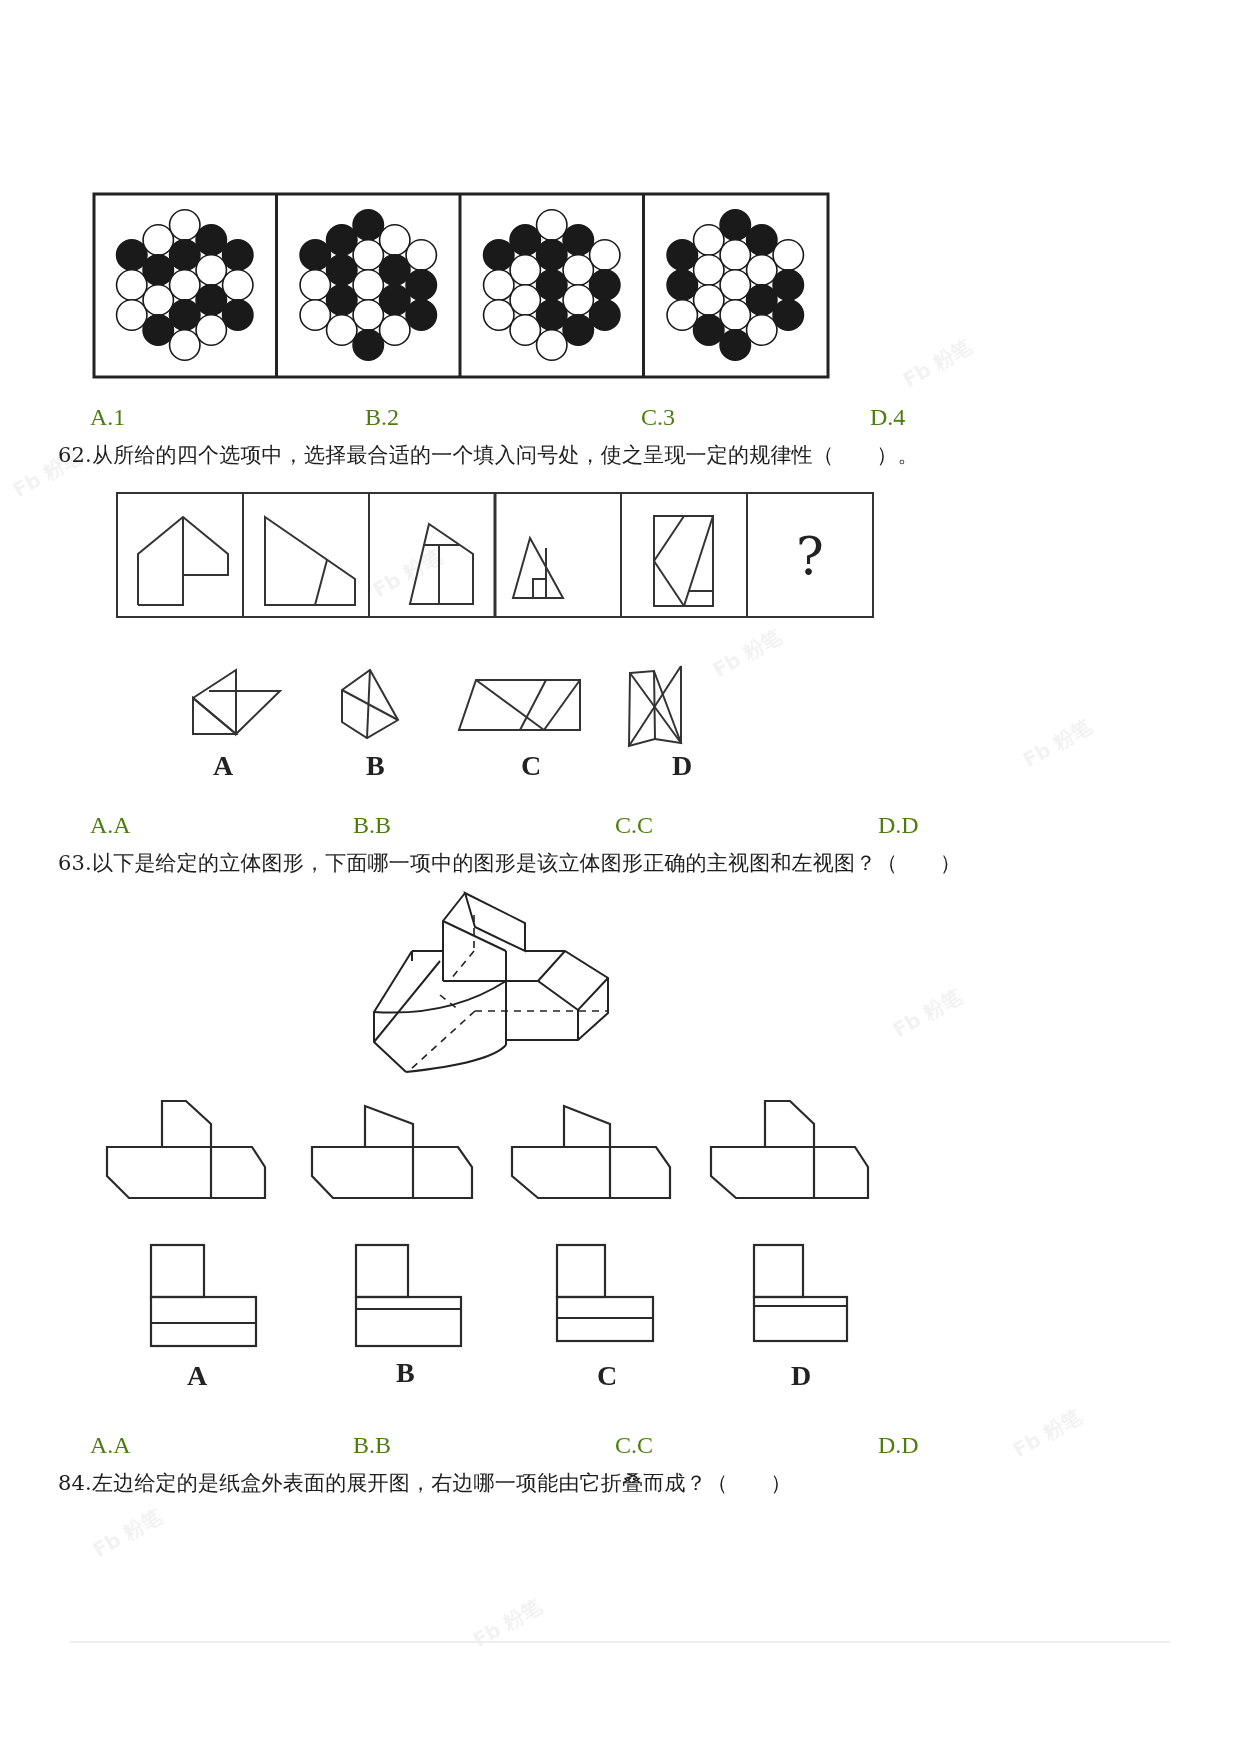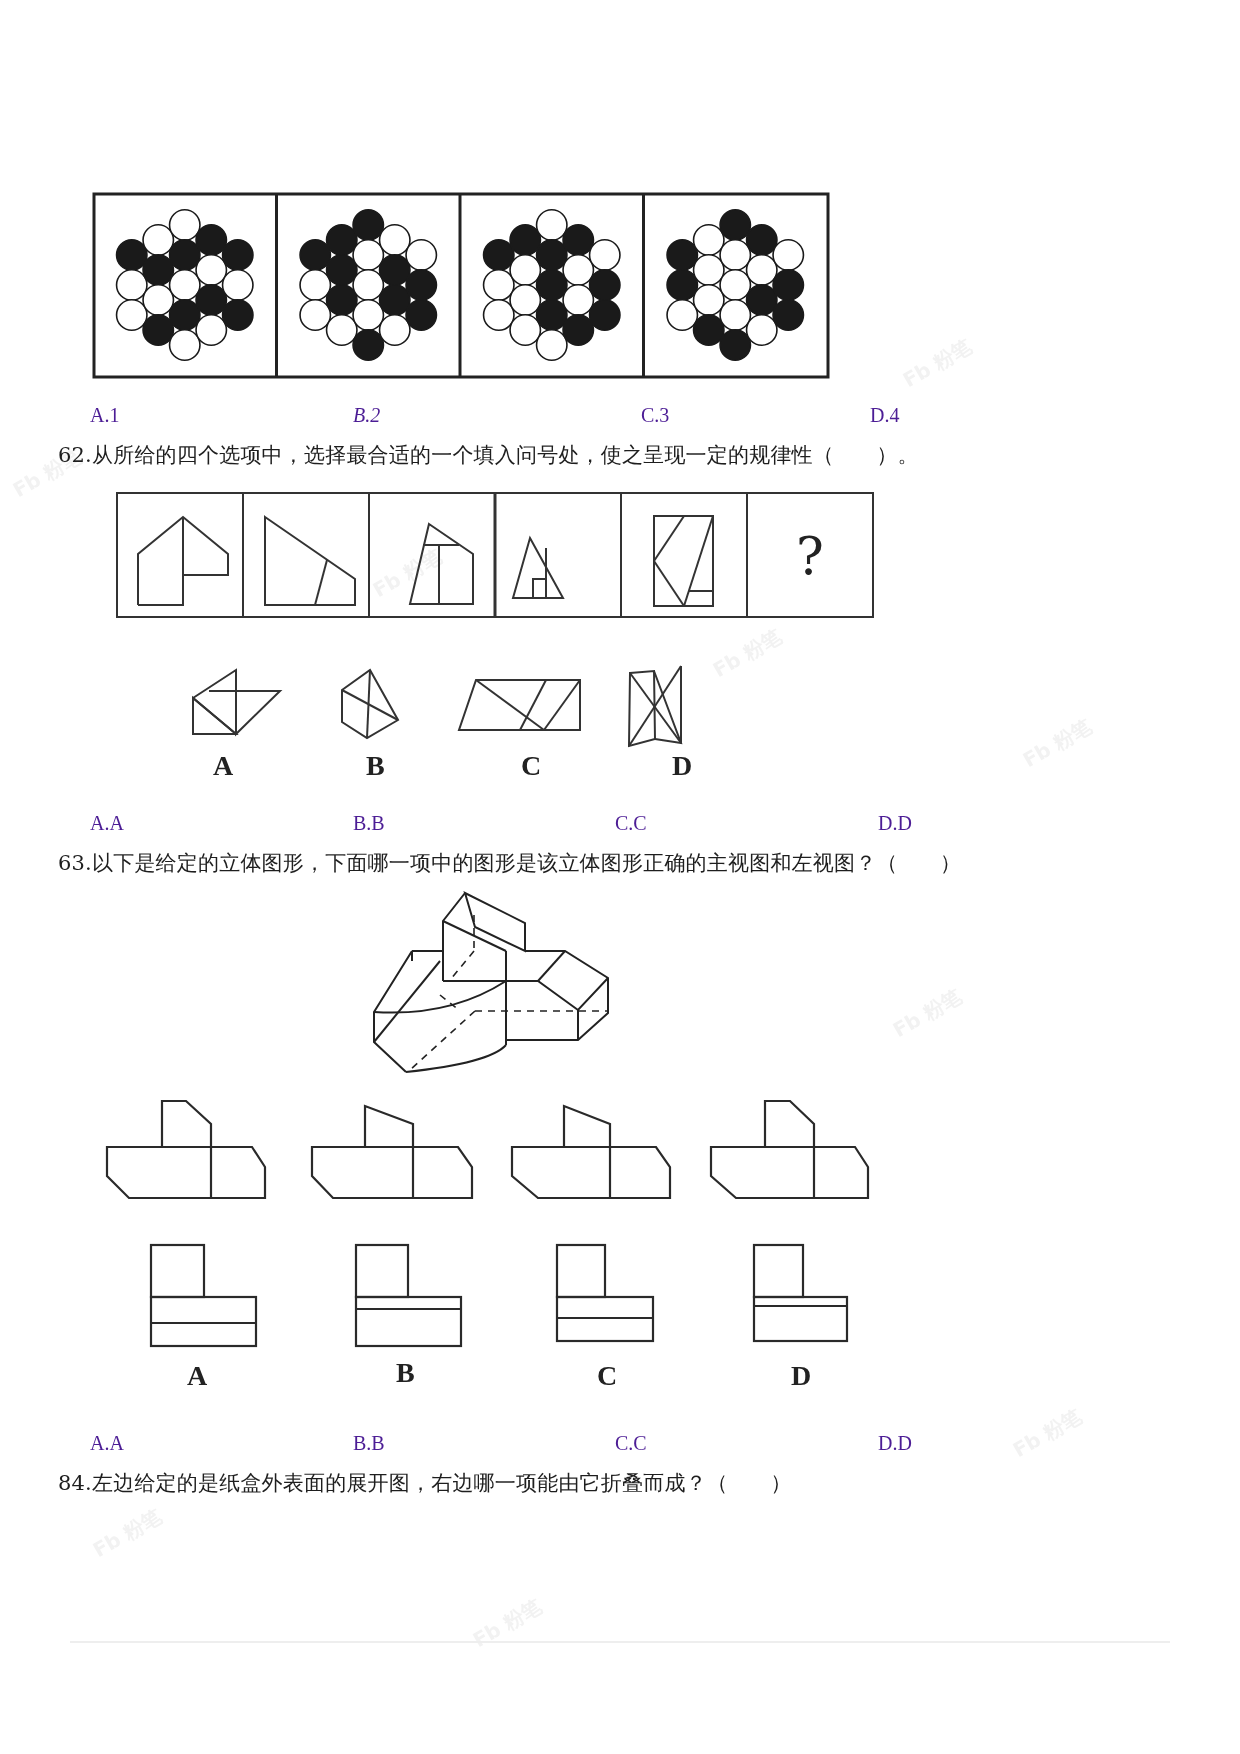--- a/index.html
+++ b/index.html
@@ -1,19 +1,19 @@
 <!DOCTYPE html>
 <html><head>
 <meta charset="utf-8">
 <style>
   html, body { margin:0; padding:0; background:#ffffff; }
   body { width:1240px; height:1754px; position:relative; overflow:hidden;
          font-family:"DejaVu Serif","Liberation Serif",serif; color:#222; }
   .abs { position:absolute; }
-  .opt { position:absolute; font-size:20px; font-family:"Liberation Serif","DejaVu Serif",serif; color:#4c1d95; }
+  .opt { position:absolute; font-size:24px; font-family:"Liberation Serif","DejaVu Serif",serif; color:#4d7c0f; }
   .qtext { position:absolute; left:58px; font-size:21px; letter-spacing:0.2px; white-space:nowrap; color:#1e1e1e; }
   .figlabel { position:absolute; font-family:"Liberation Serif","DejaVu Serif",serif; font-weight:bold; font-size:28px; color:#222; }
   svg { position:absolute; overflow:visible; }
   .footer-rule { position:absolute; left:70px; top:1641px; width:1100px; height:2px; background:#eeeeee; }
   .watermark { position:absolute; color:#f2f2f2; font-size:20px; font-family:"DejaVu Sans",sans-serif; transform:rotate(-30deg); font-weight:bold; }
 </style>
 </head>
 <body>
 
 <div class="watermark" style="left:900px;top:350px;">Fb 粉笔</div>
@@ -113,21 +113,21 @@
         <circle cx="668.75" cy="107" r="15.2" fill="#1a1a1a" stroke="#1a1a1a" stroke-width="1.6"></circle>
         <circle cx="668.75" cy="137" r="15.2" fill="#fff" stroke="#1a1a1a" stroke-width="1.6"></circle>
         <circle cx="695.25" cy="62" r="15.2" fill="#fff" stroke="#1a1a1a" stroke-width="1.6"></circle>
         <circle cx="695.25" cy="92" r="15.2" fill="#1a1a1a" stroke="#1a1a1a" stroke-width="1.6"></circle>
         <circle cx="695.25" cy="122" r="15.2" fill="#1a1a1a" stroke="#1a1a1a" stroke-width="1.6"></circle>
       </g>
     </svg>
 </div>
 
 <div class="opt" style="left:90px;top:404px;">A.1</div>
-<div class="opt" style="left:353px;top:404px;font-style:italic;">B.2</div>
+<div class="opt" style="left:365px;top:404px;">B.2</div>
 <div class="opt" style="left:615px;top:404px;margin-left:26px;">C.3</div>
 <div class="opt" style="left:870px;top:404px;">D.4</div>
 
 <div class="qtext" style="top:441px;">62.从所给的四个选项中，选择最合适的一个填入问号处，使之呈现一定的规律性（　　）。</div>
 
 <svg style="left:116px;top:492px;" width="760" height="126" viewBox="0 0 760 126">
   <g fill="none" stroke="#333" stroke-width="2">
     <rect x="1" y="1" width="756" height="124" stroke-width="2"></rect>
     <line x1="127" y1="1" x2="127" y2="125"></line>
     <line x1="253" y1="1" x2="253" y2="125"></line>

